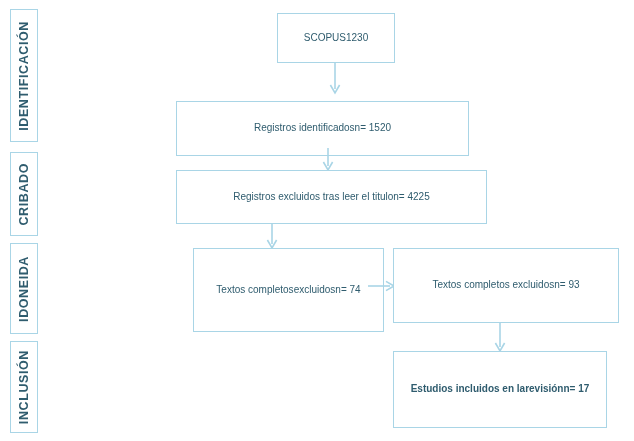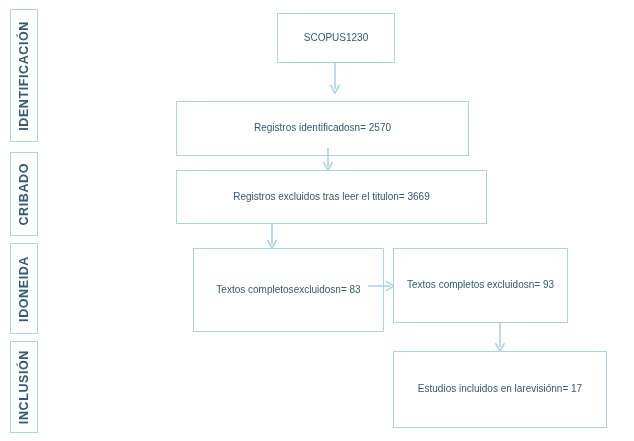--- a/index.html
+++ b/index.html
@@ -97,66 +97,66 @@
 
   <div class="connector" style="left:329px; top:63px; width:12px; height:31px;">
     <svg width="12" height="31" viewBox="0 0 12 31">
       <line x1="6" y1="0" x2="6" y2="26" stroke="#a9d5e6" stroke-width="1.6"></line>
       <path d="M1.4 22 L6 30 L10.6 22" fill="none" stroke="#a9d5e6" stroke-width="1.6"></path>
     </svg>
   </div>
 
   <div class="flow-box" style="left:176px; top:93px; width:293px; height:55px;margin-top:8px;">
     <span class="line">Registros identificados</span>
-    <span class="line">n= 2570</span>
+    <span class="line">n= 1520</span>
   </div>
 
   <div class="connector" style="left:322px; top:148px; width:12px; height:23px;">
     <svg width="12" height="23" viewBox="0 0 12 23">
       <line x1="6" y1="0" x2="6" y2="18" stroke="#a9d5e6" stroke-width="1.6"></line>
       <path d="M1.4 14 L6 22 L10.6 14" fill="none" stroke="#a9d5e6" stroke-width="1.6"></path>
     </svg>
   </div>
 
   <div class="flow-box" style="left:176px; top:170px; width:311px; height:54px;text-align:center;">
     <span class="line">Registros excluidos tras leer el titulo</span>
-    <span class="line">n= 3669</span>
+    <span class="line">n= 4225</span>
   </div>
 
   <div class="connector" style="left:266px; top:224px; width:12px; height:25px;">
     <svg width="12" height="25" viewBox="0 0 12 25">
       <line x1="6" y1="0" x2="6" y2="20" stroke="#a9d5e6" stroke-width="1.6"></line>
       <path d="M1.4 16 L6 24 L10.6 16" fill="none" stroke="#a9d5e6" stroke-width="1.6"></path>
     </svg>
   </div>
 
   <div class="flow-box" style="left:193px; top:248px; width:191px; height:84px;">
     <span class="line">Textos completos</span>
     <span class="line">excluidos</span>
-    <span class="line">n= 83</span>
+    <span class="line">n= 74</span>
   </div>
 
   <div class="connector" style="left:368px; top:280px; width:27px; height:12px;">
     <svg width="27" height="12" viewBox="0 0 27 12">
       <line x1="0" y1="6" x2="22" y2="6" stroke="#a9d5e6" stroke-width="1.6"></line>
       <path d="M18 1.4 L26 6 L18 10.6" fill="none" stroke="#a9d5e6" stroke-width="1.6"></path>
     </svg>
   </div>
 
-  <div class="flow-box" style="left:393px; top:248px; width:175px; height:75px;">
+  <div class="flow-box" style="left:393px; top:248px; width:226px; height:75px;">
     <span class="line">Textos completos excluidos</span>
     <span class="line">n= 93</span>
   </div>
 
   <div class="connector" style="left:494px; top:323px; width:12px; height:29px;">
     <svg width="12" height="29" viewBox="0 0 12 29">
       <line x1="6" y1="0" x2="6" y2="24" stroke="#a9d5e6" stroke-width="1.6"></line>
       <path d="M1.4 20 L6 28 L10.6 20" fill="none" stroke="#a9d5e6" stroke-width="1.6"></path>
     </svg>
   </div>
 
-  <div class="flow-box" style="left:393px; top:351px; width:214px; height:77px;">
+  <div class="flow-box" style="left:393px; top:351px; width:214px; height:77px;font-weight:bold;">
     <span class="line">Estudios incluidos en la</span>
     <span class="line">revisión</span>
     <span class="line">n= 17</span>
   </div>
 
 </div>
 
 </body></html>

